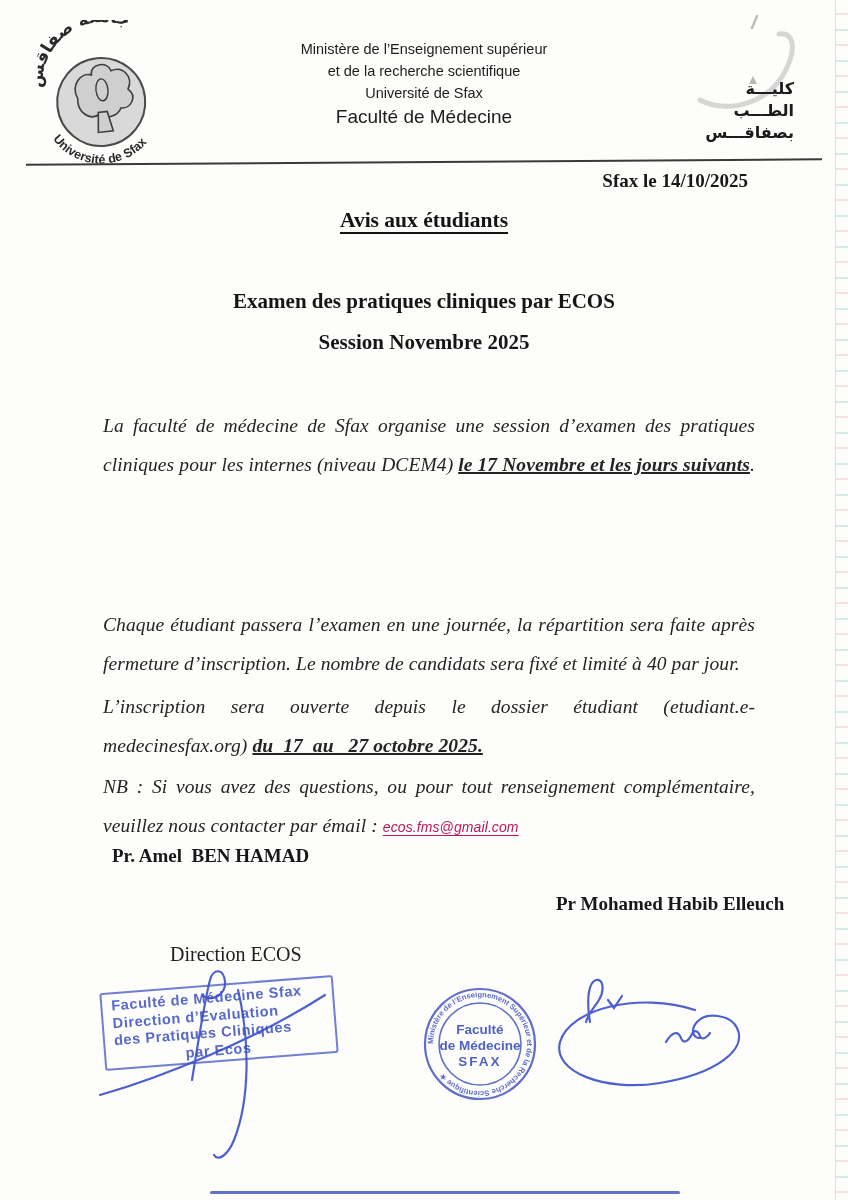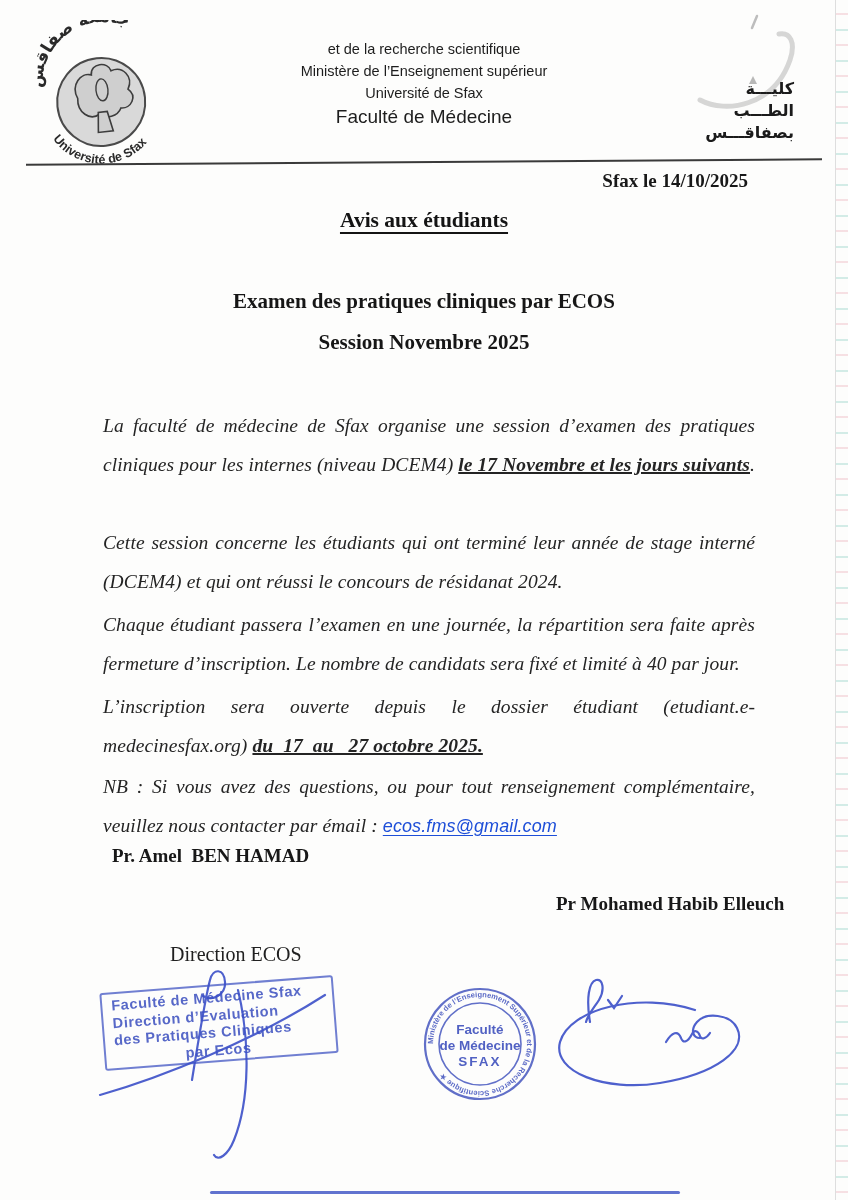--- a/index.html
+++ b/index.html
@@ -38,22 +38,22 @@
   
   .para{
     position:absolute;left:103px;width:652px;
     font-size:19.5px;line-height:39px;text-align:justify;color:#242424;
     letter-spacing:.1px;
     font-style:italic;
   }
   .p1{top:406px;} .p2{top:523px;} .p3{top:605px;} .p4{top:687px;} .p5{top:767px;}
   .bu{font-weight:bold;text-decoration:underline;text-decoration-thickness:2px;white-space:pre-wrap;}
   .email{
-    font-family:"Liberation Sans",sans-serif;font-size:18px;
-    text-decoration:underline;text-underline-offset:3px;color:#1d4ed8;
+    font-family:"Liberation Sans",sans-serif;font-size:14px;
+    text-decoration:underline;text-underline-offset:3px;color:#be185d;
   }
   
   .sig-name-left{position:absolute;top:845px;left:112px;font-size:19px;font-weight:bold;color:#181818;white-space:pre;}
   .sig-role-left{position:absolute;top:943px;left:170px;font-size:20px;color:#202020;}
   .sig-name-right{position:absolute;top:893px;left:556px;font-size:19px;font-weight:bold;color:#181818;}
   .sig-role-right{position:absolute;top:936px;left:516px;width:250px;text-align:center;font-size:19px;line-height:25px;color:#202020;}
   
   .rect-stamp{
     position:absolute;top:984px;left:102px;width:234px;height:78px;
     border:2.5px solid rgba(64,84,195,.75);border-radius:3px;
@@ -96,22 +96,22 @@
         <textPath href="#arcTopL" startOffset="4">جامعة صفاقس</textPath>
       </text>
       <path id="arcBotL" d="M22 112 A 60 60 0 0 0 134 94" fill="none"></path>
       <text font-size="12.5" font-weight="bold" fill="#2a2a2a" font-family="Liberation Sans,sans-serif">
         <textPath href="#arcBotL" startOffset="2">Université de Sfax</textPath>
       </text>
     </g>
   </svg>
 
   <div class="letterhead">
+    <div class="lh-small">Ministère de l’Enseignement supérieur</div>
     <div class="lh-small">et de la recherche scientifique</div>
-    <div class="lh-small">Ministère de l’Enseignement supérieur</div>
     <div class="lh-small">Université de Sfax</div>
     <div class="lh-faculty">Faculté de Médecine</div>
   </div>
 
   <svg class="logo-right" width="160" height="140" viewBox="0 0 160 140">
     <path class="swoosh-stroke" d="M22 88 C48 102 96 94 112 48 C118 30 112 20 101 22"></path>
     <path d="M79 4 L74 16" stroke="#bdbdbd" stroke-width="2.5" fill="none" stroke-linecap="round"></path>
     <path d="M75 64 L79 72 L71 72 Z" fill="#9a9a9a" opacity=".7"></path>
     <g class="arabic" font-weight="bold" fill="#1b1b1b" text-anchor="end">
       <text x="116" y="82" font-size="16">كليـــة</text>
@@ -124,21 +124,20 @@
 
   <div class="date-line">Sfax le 14/10/2025</div>
 
   <div class="doc-title">Avis aux étudiants</div>
 
   <div class="subtitle1">Examen des pratiques cliniques par ECOS</div>
   <div class="subtitle2">Session Novembre 2025</div>
 
   <div class="para p1"><span>La faculté de médecine de Sfax organise une session d’examen des pratiques cliniques pour les internes (niveau DCEM4) </span><span class="bu">le 17 Novembre et les jours suivants</span><span>.</span></div>
 
-  <div class="para p2">Cette session concerne les étudiants qui ont terminé leur année de stage interné (DCEM4) et qui ont réussi le concours de résidanat 2024.</div>
 
   <div class="para p3">Chaque étudiant passera l’examen en une journée, la répartition sera faite après fermeture d’inscription. Le nombre de candidats sera fixé et limité à 40 par jour.</div>
 
   <div class="para p4"><span>L’inscription sera ouverte depuis le dossier étudiant (etudiant.e-medecinesfax.org) </span><span class="bu">du  17  au   27 octobre 2025.</span></div>
 
   <div class="para p5"><span>NB : Si vous avez des questions, ou pour tout renseignement complémentaire, veuillez nous contacter par émail : </span><span class="email">ecos.fms@gmail.com</span></div>
 
   <div class="sig-name-left">Pr. Amel  BEN HAMAD</div>
   <div class="sig-role-left">Direction ECOS</div>
   <div class="sig-name-right">Pr Mohamed Habib Elleuch</div>

